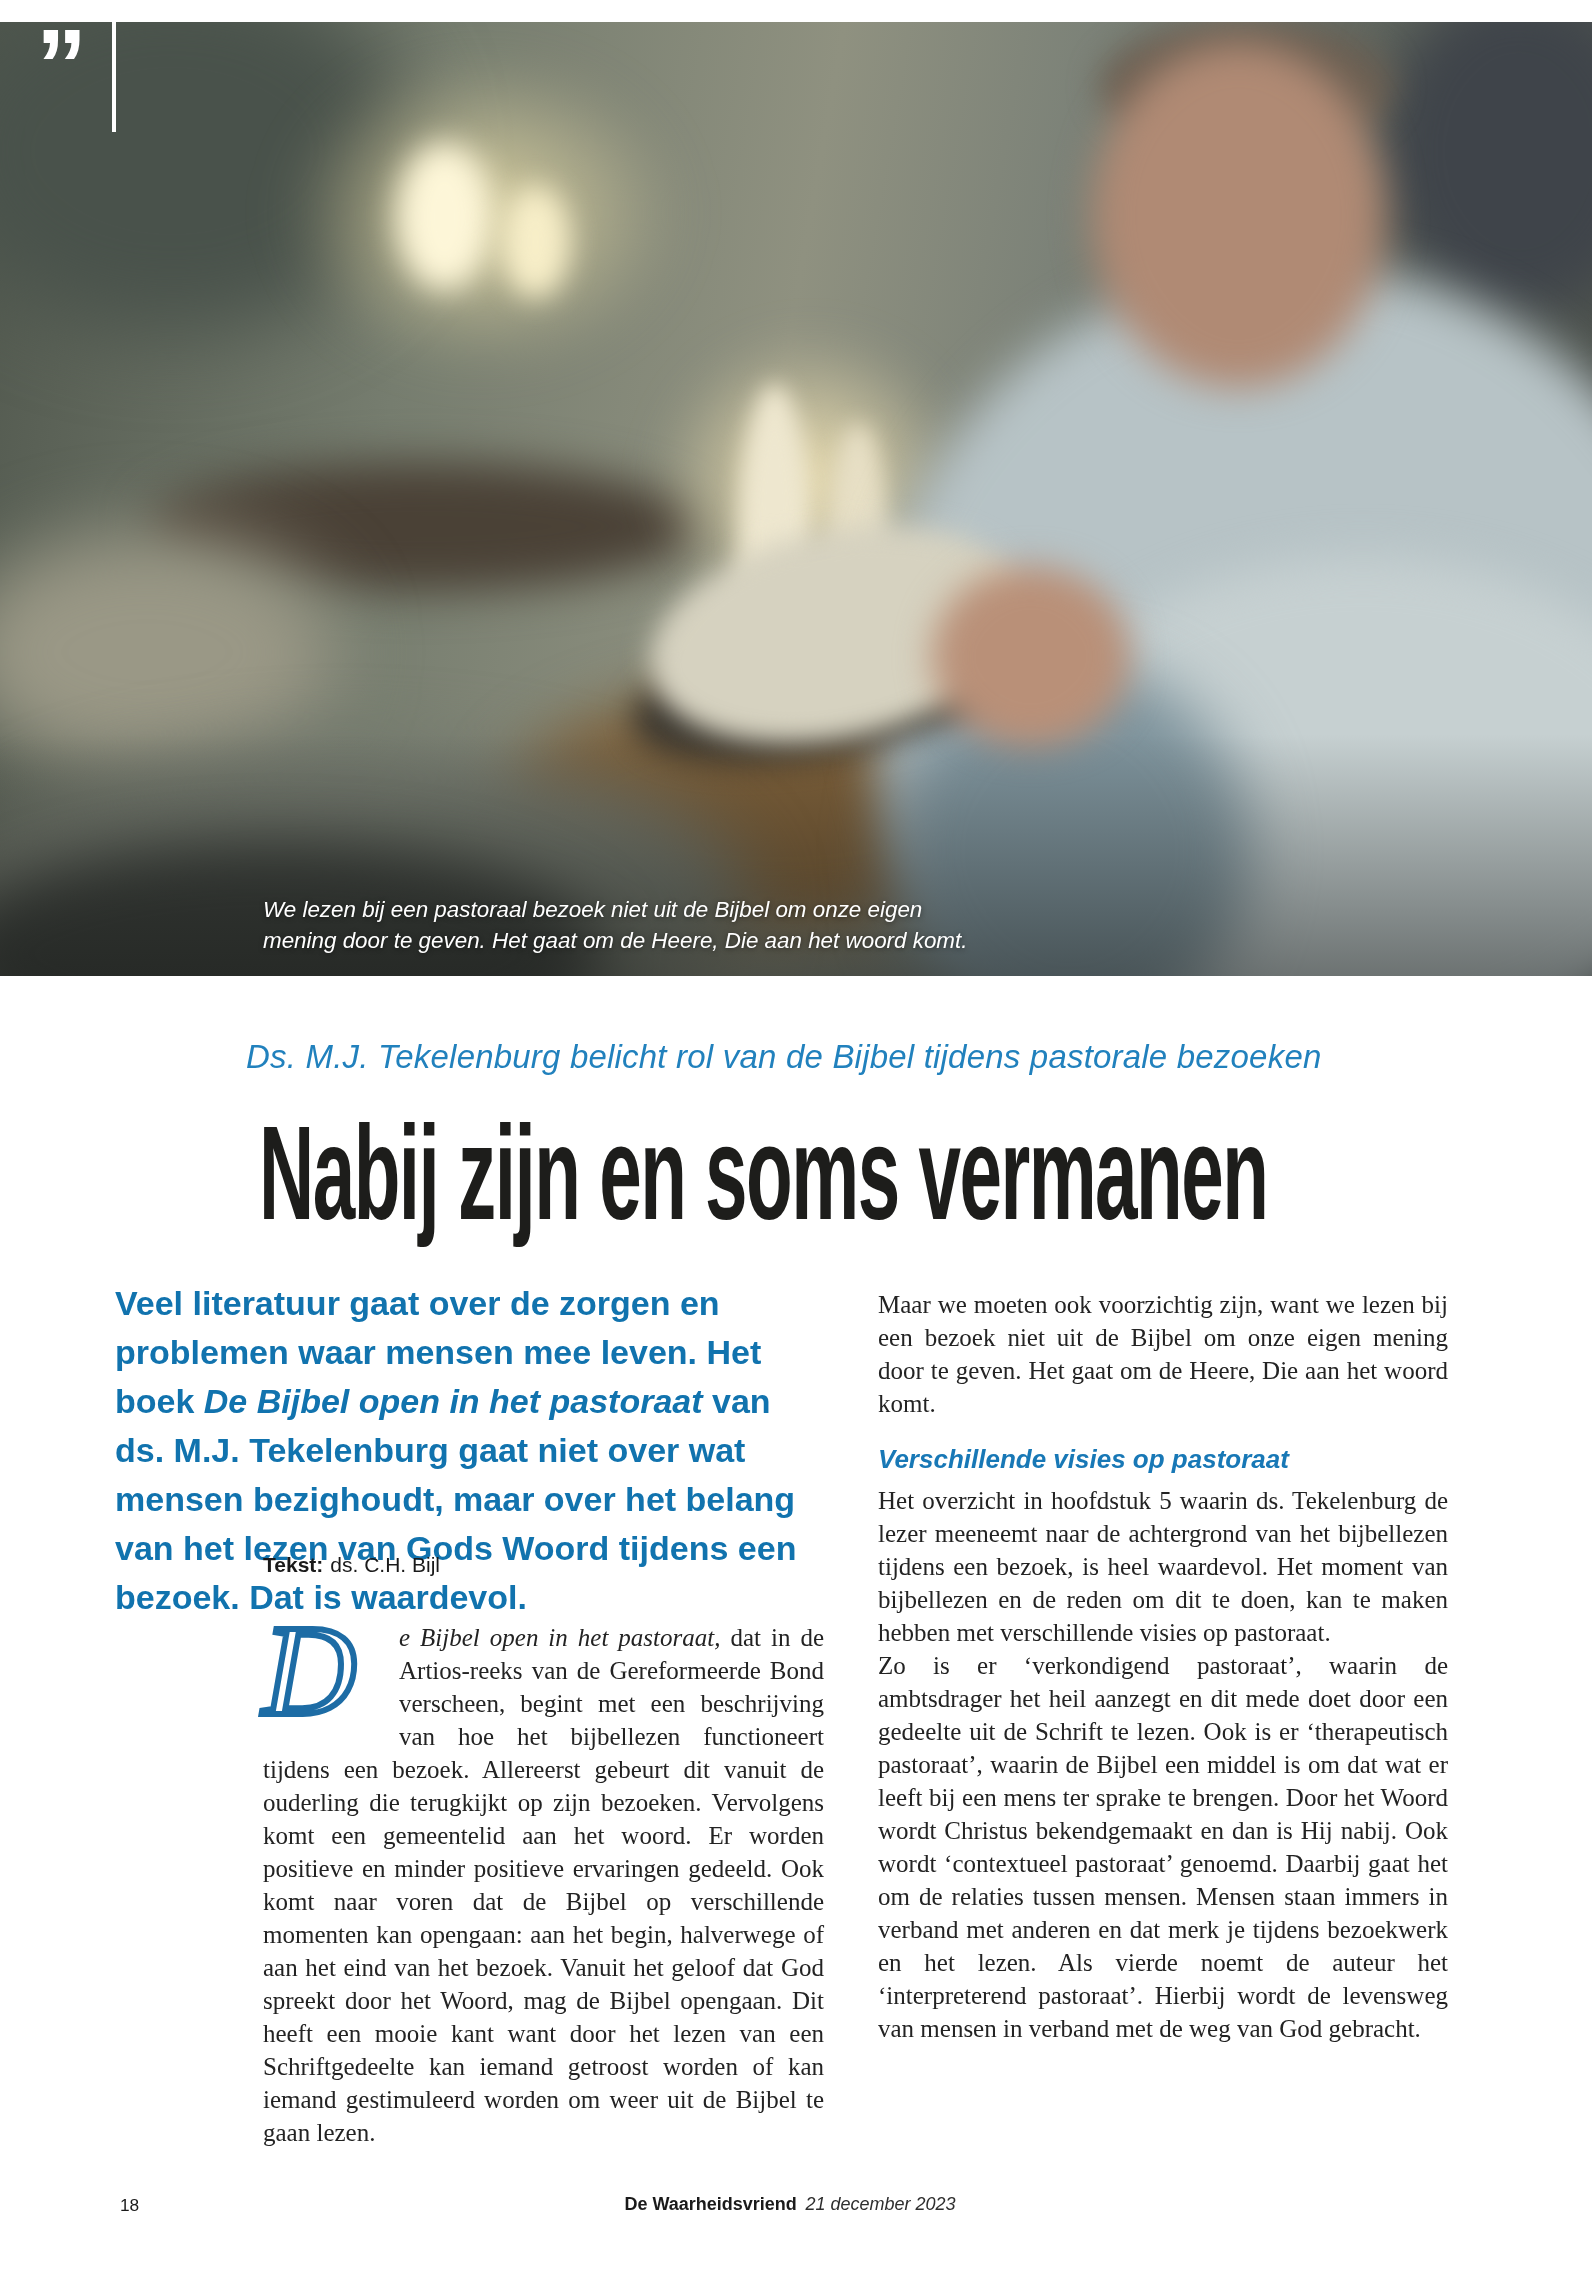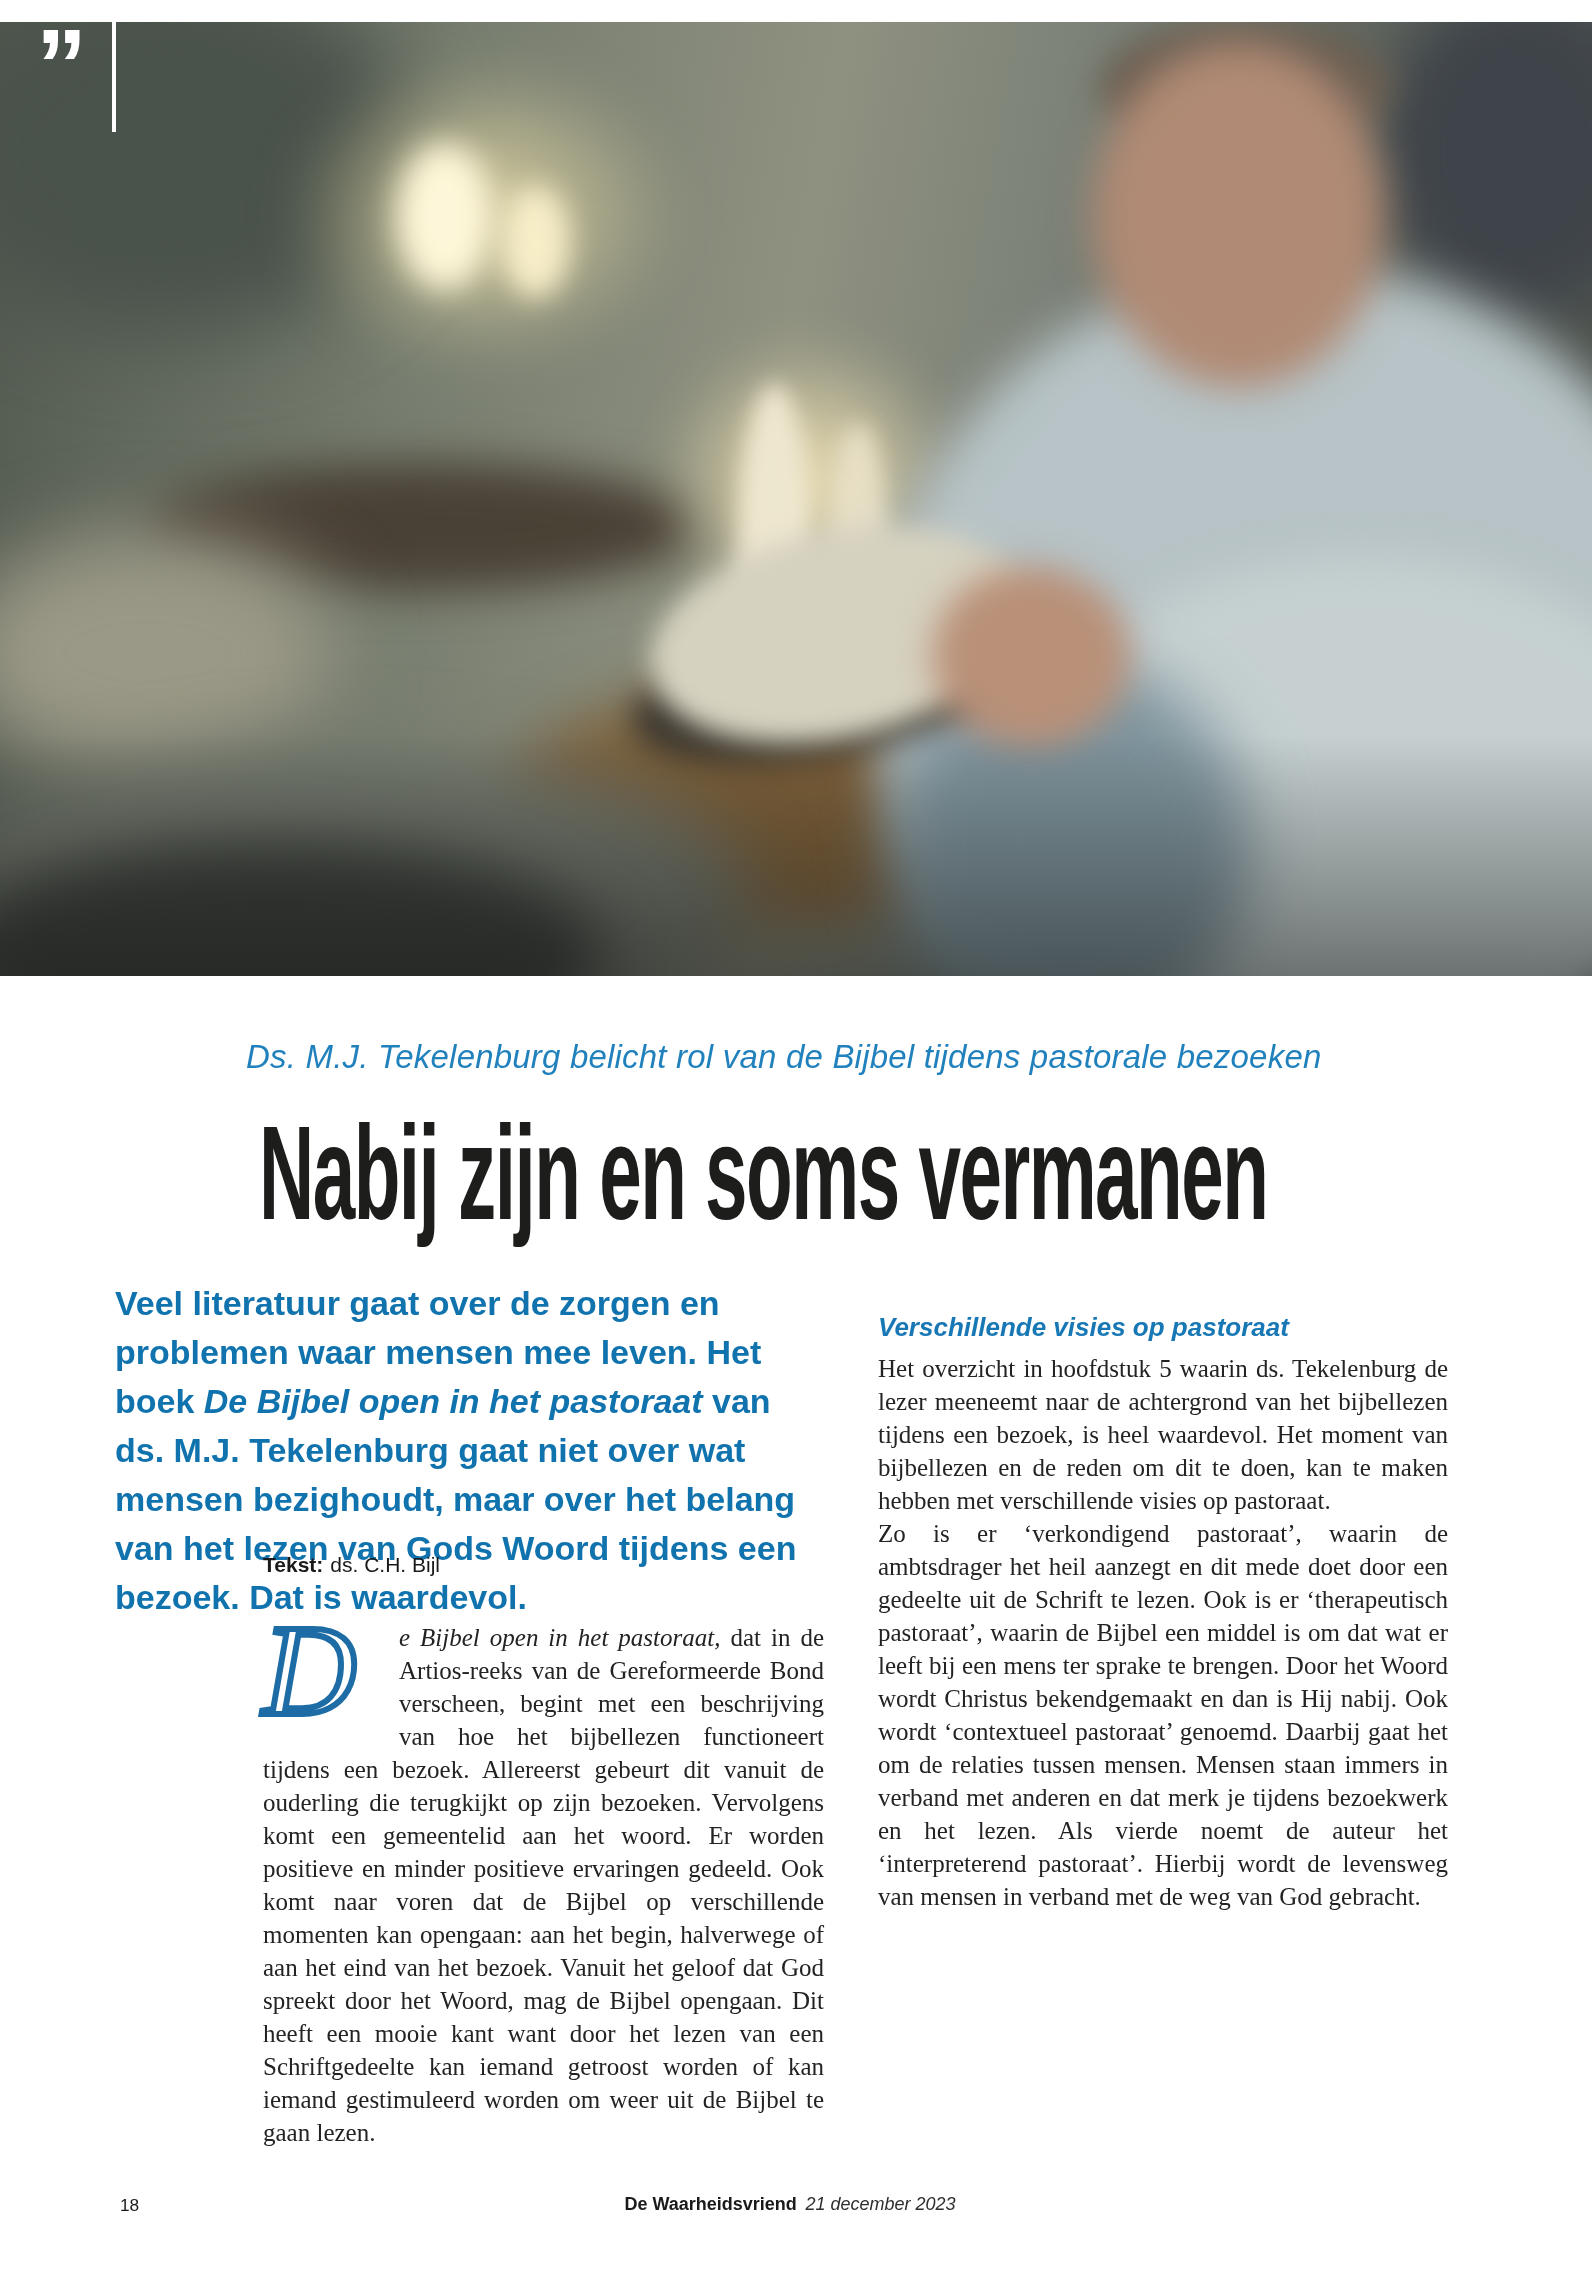--- a/index.html
+++ b/index.html
@@ -144,35 +144,37 @@
     <div class="blob b-hair"></div>
     <div class="blob b-head"></div>
     <div class="blob b-bookdark"></div>
     <div class="blob b-book"></div>
     <div class="blob b-hand"></div>
     <div class="photo-shade"></div>
   </section>
 
   <div class="quote-mark">”</div>
   <div class="vline"></div>
+  <p class="caption">We lezen bij een pastoraal bezoek niet uit de Bijbel om onze eigen mening door te geven. Het gaat om de Heere, Die aan het woord komt.</p>
 
   <p class="kicker">Ds. M.J. Tekelenburg belicht rol van de Bijbel tijdens pastorale bezoeken</p>
   <h1 class="headline">Nabij zijn en soms vermanen</h1>
   <p class="intro"><span>Veel literatuur gaat over de zorgen en problemen waar mensen mee leven. Het boek </span><span class="it">De Bijbel open in het pastoraat</span><span> van ds. M.J. Tekelenburg gaat niet over wat mensen bezighoudt, maar over het belang van het lezen van Gods Woord tijdens een bezoek. Dat is waardevol.</span></p>
   <p class="byline">
     <b>Tekst:</b><span>ds. C.H. Bijl</span>
   </p>
 
   <div class="col-left">
     <p class="bodytext">
       <span class="dropcap">D</span><span><span class="it">e Bijbel open in het pastoraat,</span><span> dat in de Artios-reeks van de Gereformeerde Bond verscheen, begint met een beschrijving van hoe het bijbellezen functioneert tijdens een bezoek. Allereerst gebeurt dit vanuit de ouderling die terugkijkt op zijn bezoeken. Vervolgens komt een gemeentelid aan het woord. Er worden positieve en minder positieve ervaringen gedeeld. Ook komt naar voren dat de Bijbel op verschillende momenten kan opengaan: aan het begin, halverwege of aan het eind van het bezoek. Vanuit het geloof dat God spreekt door het Woord, mag de Bijbel opengaan. Dit heeft een mooie kant want door het lezen van een Schriftgedeelte kan iemand getroost worden of kan iemand gestimuleerd worden om weer uit de Bijbel te gaan lezen.</span></span>
     </p>
   </div>
 
   <div class="col-right">
+    <p class="bodytext">Maar we moeten ook voorzichtig zijn, want we lezen bij een bezoek niet uit de Bijbel om onze eigen mening door te geven. Het gaat om de Heere, Die aan het woord komt.</p>
     <h2 class="subhead">Verschillende visies op pastoraat</h2>
     <p class="bodytext">Het overzicht in hoofdstuk 5 waarin ds. Tekelenburg de lezer meeneemt naar de achtergrond van het bijbellezen tijdens een bezoek, is heel waardevol. Het moment van bijbellezen en de reden om dit te doen, kan te maken hebben met verschillende visies op pastoraat.</p>
     <p class="bodytext">Zo is er ‘verkondigend pastoraat’, waarin de ambtsdrager het heil aanzegt en dit mede doet door een gedeelte uit de Schrift te lezen. Ook is er ‘therapeutisch pastoraat’, waarin de Bijbel een middel is om dat wat er leeft bij een mens ter sprake te brengen. Door het Woord wordt Christus bekendgemaakt en dan is Hij nabij. Ook wordt ‘contextueel pastoraat’ genoemd. Daarbij gaat het om de relaties tussen mensen. Mensen staan immers in verband met anderen en dat merk je tijdens bezoekwerk en het lezen. Als vierde noemt de auteur het ‘interpreterend pastoraat’. Hierbij wordt de levensweg van mensen in verband met de weg van God gebracht.</p>
   </div>
 
   <span class="folio">18</span>
   <div class="footer-center">
     <b>De Waarheidsvriend</b><i>21 december 2023</i>
   </div>
 

